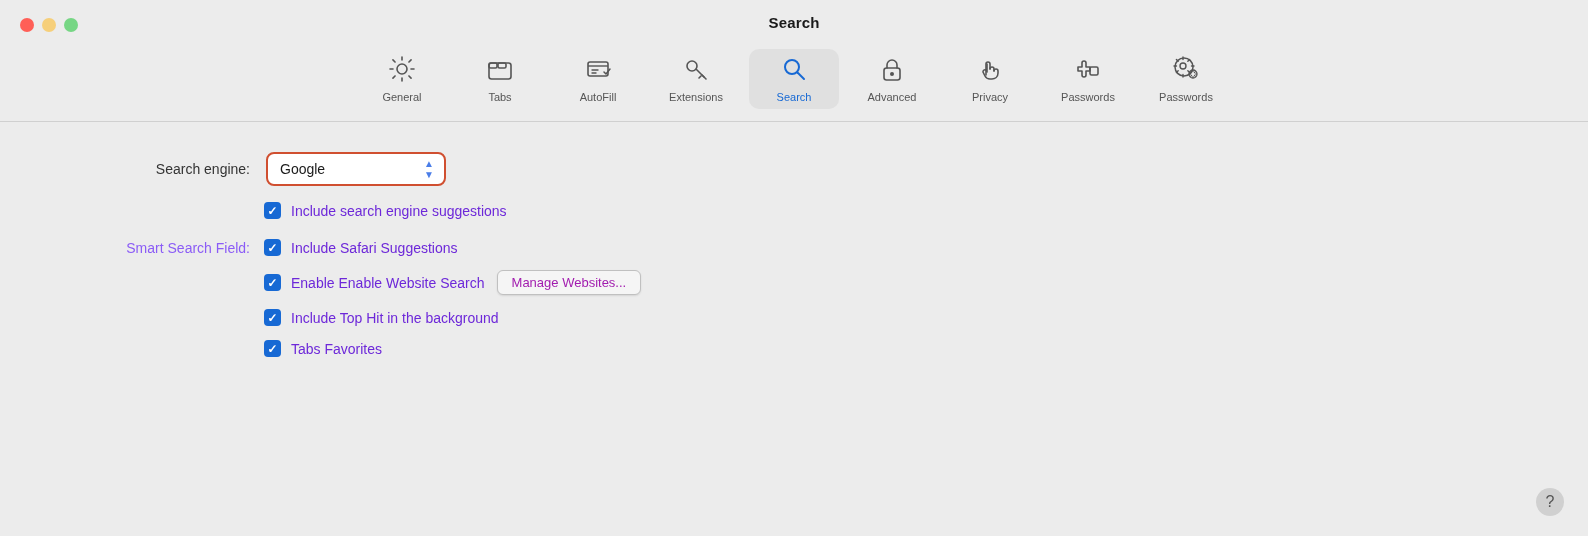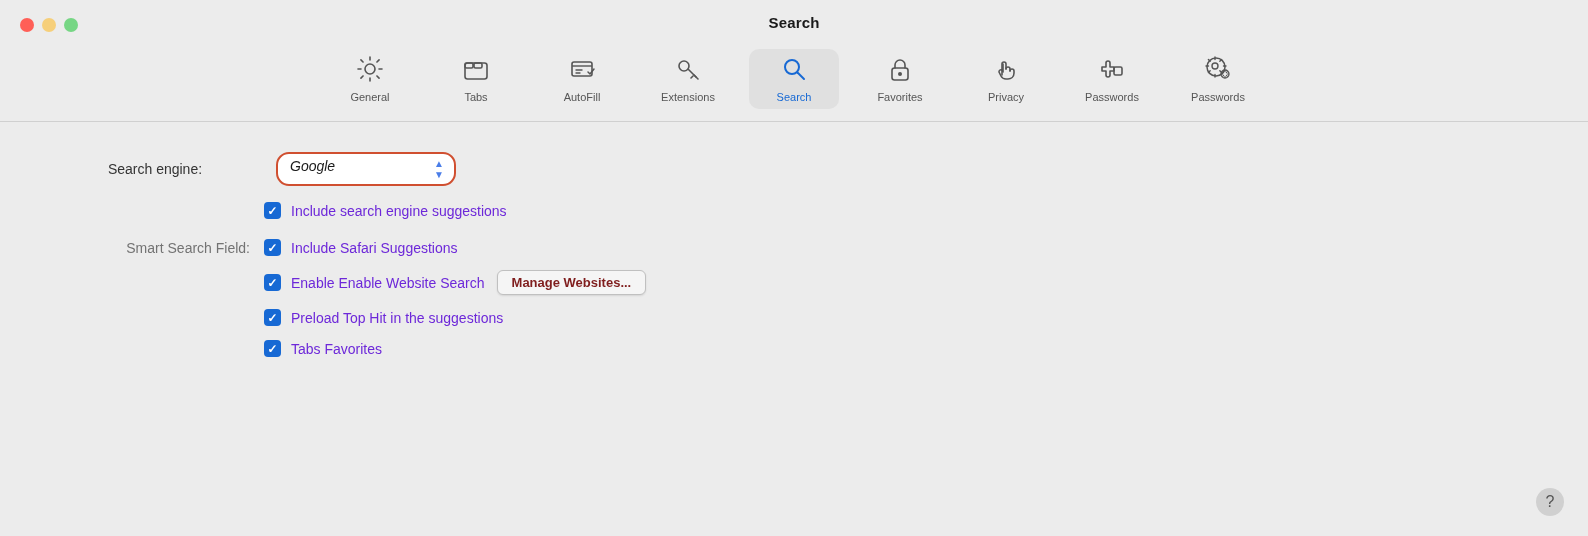--- a/index.html
+++ b/index.html
@@ -47,21 +47,21 @@
       font-weight: 700;
       color: #1a1a1a;
       letter-spacing: 0.01em;
     }
 
     
     .toolbar {
       display: flex;
       align-items: flex-end;
       justify-content: center;
-      gap: 16px;
+      gap: 8px;
       padding: 8px 0 12px;
       border-bottom: 1px solid #d0d0d0;
     }
 
     .tab-item {
       display: flex;
       flex-direction: column;
       align-items: center;
       gap: 4px;
       padding: 6px 16px;
@@ -98,40 +98,39 @@
 
     .form-row {
       display: flex;
       align-items: center;
       margin-bottom: 16px;
     }
 
     .form-label {
       font-size: 14px;
       color: #333;
-      text-align: center;
+      text-align: right;
       min-width: 190px;
-      margin-right: 26px;
+      margin-right: 16px;
       font-weight: 400;
     }
 
     
     .search-engine-select {
       display: flex;
-      align-items: flex-start;
+      align-items: center;
       background: white;
       border: 2px solid #d04f30;
-      border-radius: 13px;
+      border-radius: 8px;
       padding: 4px 10px 4px 12px;
       font-size: 14px;
       color: #1a1a1a;
       cursor: pointer;
       min-width: 180px;
       justify-content: space-between;
-      font-style: italic;
     }
 
     .select-arrow {
       display: flex;
       flex-direction: column;
       margin-left: 10px;
     }
 
     .select-arrow span {
       font-size: 10px;
@@ -180,37 +179,36 @@
       gap: 14px;
     }
 
     .smart-search-row {
       display: flex;
       align-items: center;
     }
 
     .smart-field-label {
       font-size: 14px;
-      color: #737373;
+      color: #8b5cf6;
       text-align: right;
       min-width: 190px;
       margin-right: 14px;
     }
 
     .manage-btn {
       background: #f5f5f5;
       border: 1px solid #c0c0c0;
       border-radius: 6px;
       padding: 4px 14px;
       font-size: 13px;
-      color: #7f1d1d;
+      color: #a21caf;
       cursor: pointer;
       margin-left: 12px;
       box-shadow: 0 1px 2px rgba(0,0,0,0.1);
-      font-weight: bold;
     }
 
     .help-btn {
       position: absolute;
       bottom: 20px;
       right: 24px;
       width: 28px;
       height: 28px;
       border-radius: 50%;
       background: #d0d0d0;
@@ -301,21 +299,21 @@
   </div>
 
   <div class="tab-item">
     <span class="tab-icon">
       <svg class="icon-svg" viewBox="0 0 28 28" fill="none" xmlns="http://www.w3.org/2000/svg">
         <rect x="6" y="13" width="16" height="12" rx="2.5" stroke="#555" stroke-width="1.6"></rect>
         <path d="M9 13V10a5 5 0 0 1 10 0v3" stroke="#555" stroke-width="1.6" stroke-linecap="round"></path>
         <circle cx="14" cy="19" r="2" fill="#555"></circle>
       </svg>
     </span>
-    <span class="tab-label">Favorites</span>
+    <span class="tab-label">Advanced</span>
   </div>
 
   <div class="tab-item">
     <span class="tab-icon">
       <svg class="icon-svg" viewBox="0 0 28 28" fill="none" xmlns="http://www.w3.org/2000/svg">
         <path d="M10 20V9a2 2 0 0 1 4 0v5" stroke="#555" stroke-width="1.6" stroke-linecap="round"></path>
         <path d="M14 14a2 2 0 0 1 4 0v2" stroke="#555" stroke-width="1.6" stroke-linecap="round"></path>
         <path d="M18 16a2 2 0 0 1 4 0v2c0 4-3 6-6 6H14c-2 0-4-1-5-3l-2-4a2 2 0 0 1 3-2l1 2V9" stroke="#555" stroke-width="1.6" stroke-linecap="round" stroke-linejoin="round"></path>
       </svg>
     </span>
@@ -381,21 +379,21 @@
       <div class="smart-search-row">
         <span class="smart-field-label"></span>
         <div class="checkbox"></div>
         <span class="checkbox-label" style="margin-left:10px;">Enable Enable Website Search</span>
         <button class="manage-btn">Manage Websites...</button>
       </div>
 
       <div class="smart-search-row">
         <span class="smart-field-label"></span>
         <div class="checkbox"></div>
-        <span class="checkbox-label" style="margin-left:10px;">Preload Top Hit in the suggestions</span>
+        <span class="checkbox-label" style="margin-left:10px;">Include Top Hit in the background</span>
       </div>
 
       <div class="smart-search-row">
         <span class="smart-field-label"></span>
         <div class="checkbox"></div>
         <span class="checkbox-label" style="margin-left:10px;">Tabs Favorites</span>
       </div>
 
     </div>
   </div>

